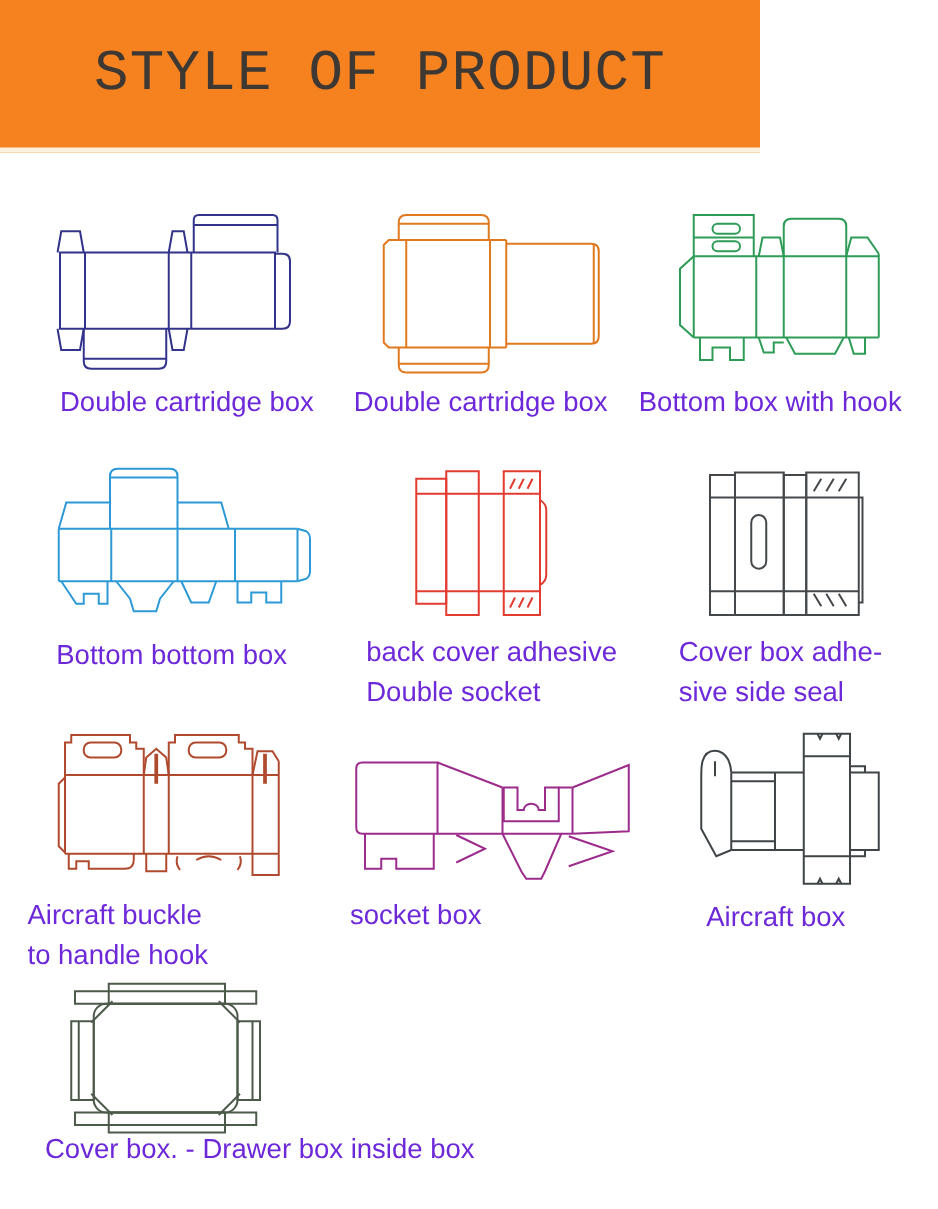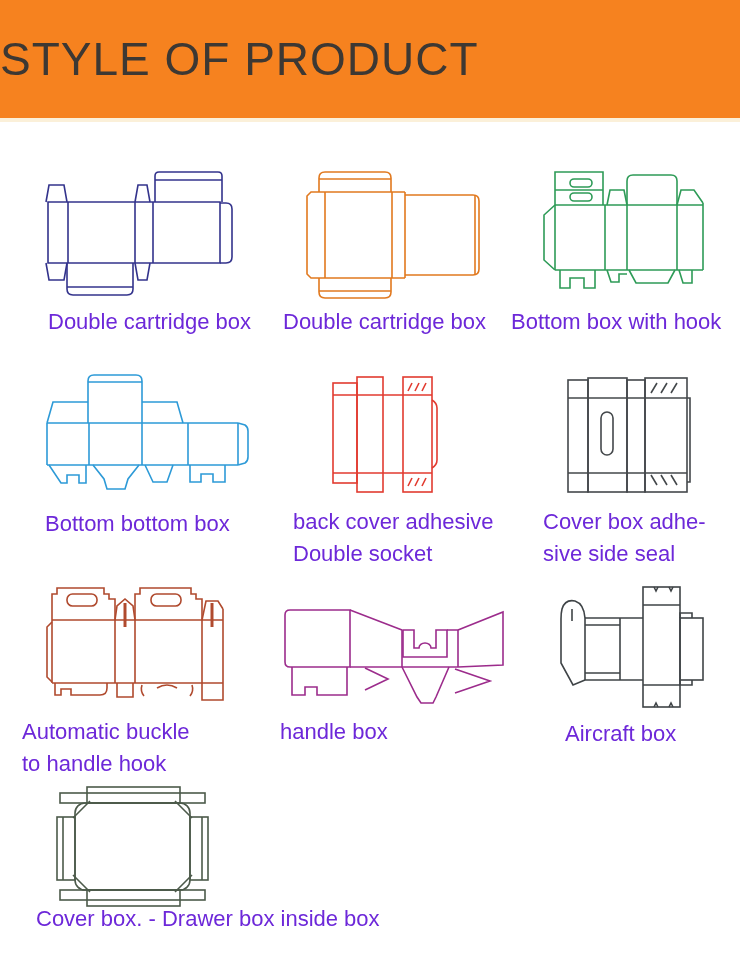--- a/index.html
+++ b/index.html
@@ -1,20 +1,20 @@
 <!DOCTYPE html>
 <html><head>
 <meta charset="utf-8">
 <style>
   html,body{margin:0;padding:0;background:#ffffff;}
   .page{position:relative;width:750px;height:967px;background:#ffffff;overflow:hidden;
         font-family:"Liberation Sans",sans-serif;}
-  .banner{position:absolute;left:0;top:0;width:740px;height:118px;
-          display:flex;align-items:center;
-          border-bottom:4px solid #fbf0d9;}
+  .banner{position:absolute;left:0;top:0;width:608px;height:118px;
+          display:flex;align-items:center;justify-content:center;
+          border-bottom:4px solid #fbf0d9;font-family:Liberation Mono, monospace;}
   .banner h1{margin:0;font-size:46px;font-weight:400;letter-spacing:1px;color:#3d3833;}
   .dieline{position:absolute;}
   .caption{position:absolute;font-size:22px;color:#6d28d9;line-height:32px;white-space:nowrap;}
 </style>
 </head>
 <body>
 
 <div class="page">
 
   <header class="banner" style="background: rgb(246, 130, 31);">
@@ -144,41 +144,41 @@
       <path d="M7,37 L2,42 V92 L7,97"></path>
       <path d="M7,35 H178 M7,98 H178"></path>
       <path d="M7,35 V98 M70,35 V98 M90,35 V98 M157,35 V98 M178,24 V98"></path>
       <path d="M10,98 V110 H16 V104 H26 V110 H55 Q62,110 62,103 V98"></path>
       <path d="M72,98 V112 H88 V98"></path>
       <path d="M97,100 Q95,106 99,111 M112,103 Q122,97 132,103 M147,100 Q149,106 145,111"></path>
       <path d="M157,98 V115 H178 V98"></path>
     </g>
   </svg>
   <div class="caption" style="left:22px;top:716px">
-    <div>Automatic buckle</div>
+    <div>Aircraft buckle</div>
     <div>to handle hook</div>
   </div>
 
   <svg class="dieline" style="left:273px;top:605px" width="232" height="100" viewBox="0 0 232 100">
     <g fill="none" stroke-width="1.6" stroke="#9C2C8C">
       <path d="M77,5 H17 Q12,5 12,10 V57 Q12,62 17,62 H77 Z"></path>
       <path d="M77,5 L129,25"></path>
       <path d="M129,25 V62"></path>
       <path d="M130,52 V25 H141 V43 H146 A6,5 0 0 1 158,43 H163 V25 H174 V52 Z"></path>
       <path d="M174,25 H185 M185,25 V62"></path>
       <path d="M185,25 L230,7 V60 L185,62"></path>
       <path d="M77,62 H185"></path>
       <path d="M19,62 V90 H32 V82 H44 V90 H74 V62"></path>
       <path d="M92,63 L115,74 L92,85"></path>
       <path d="M129,62 L144,92 L148,98 H160 L163,92 L176,62"></path>
       <path d="M182,64 L217,76 L182,88"></path>
     </g>
   </svg>
   <div class="caption" style="left:280px;top:716px">
-    <div>handle box</div>
+    <div>socket box</div>
   </div>
 
   <svg class="dieline" style="left:558px;top:585px" width="182" height="125" viewBox="0 0 182 125">
     <g fill="none" stroke-width="1.6" stroke="#3F4447">
       <rect x="85" y="2" width="37" height="120"></rect>
       <path d="M96,2 L98,6 L100,2 M111,2 L113,6 L115,2"></path>
       <path d="M96,122 L98,118 L100,122 M111,122 L113,118 L115,122"></path>
       <path d="M85,20 H122 M85,100 H122"></path>
       <path d="M27,33 H85 M27,95 H85"></path>
       <path d="M27,33 V95 M62,33 V95"></path>

